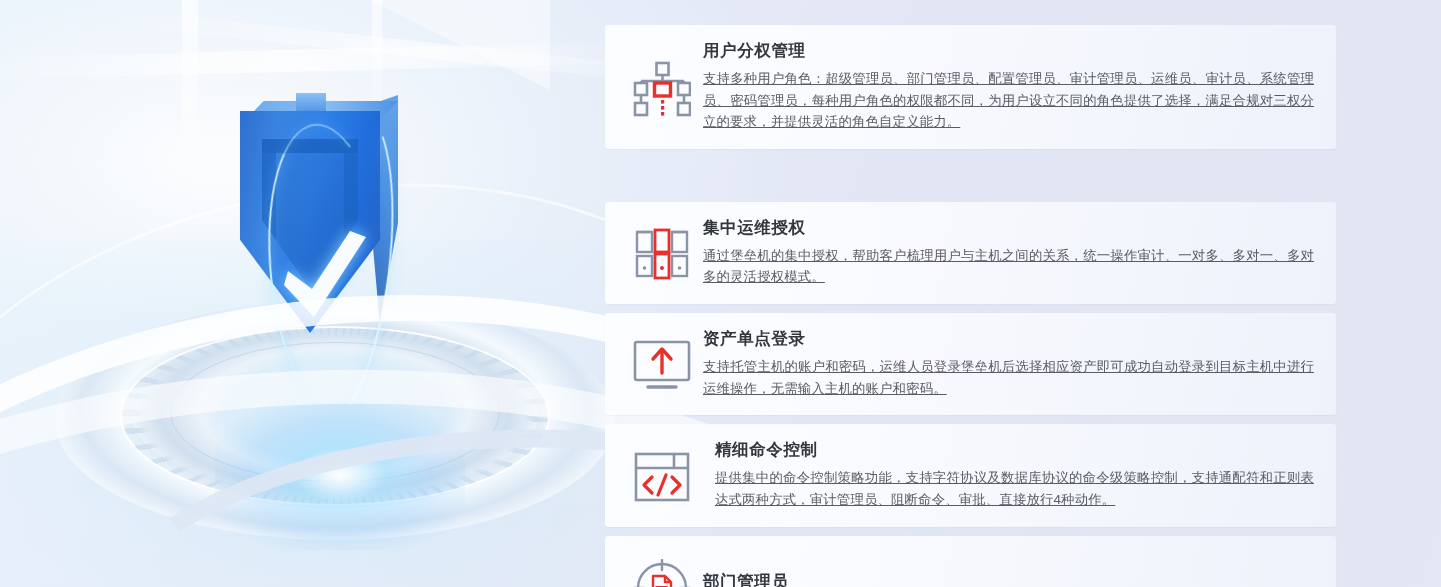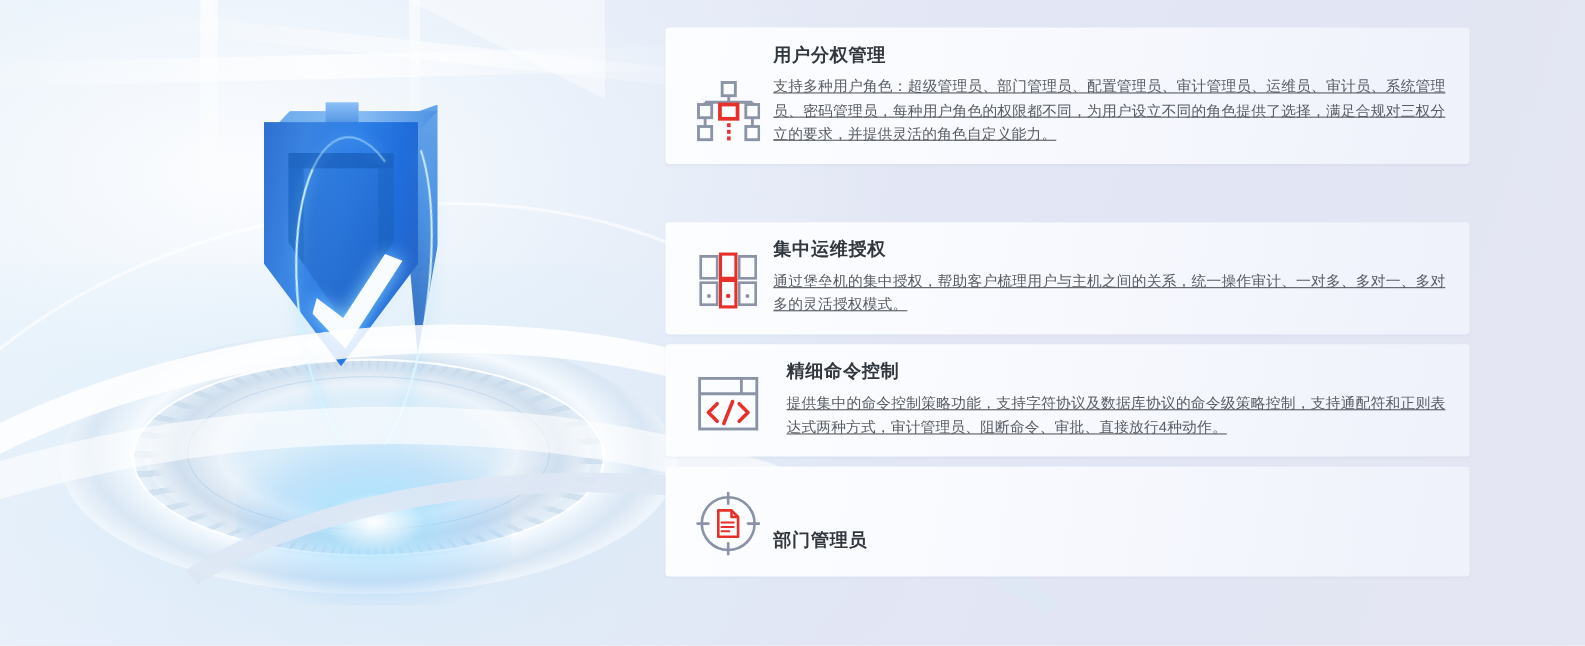--- a/index.html
+++ b/index.html
@@ -197,21 +197,21 @@
     left: 605px;
     top: 25px;
     width: 731px;
     display: flex;
     flex-direction: column;
     gap: 9px;
   }
 
   .feature-card {
     display: flex;
-    align-items: flex-end;
+    align-items: center;
     background: linear-gradient(100deg, #fcfdff 0%, #f9fbff 30%, #f4f6fd 70%, #eff1fb 100%);
     border-radius: 3px;
     padding: 16px 22px 16px 20px;
     box-shadow: 0 1px 2px rgba(120,130,170,0.07);
   }
 
   .card-icon {
     flex: 0 0 auto;
     width: 74px;
     height: 64px;
@@ -329,20 +329,36 @@
           </g>
           <circle cx="27" cy="40" r="2" fill="#e8302a"></circle>
         </svg>
       </div>
       <div class="card-text">
         <div class="card-title">集中运维授权</div>
         <div class="card-desc">通过堡垒机的集中授权，帮助客户梳理用户与主机之间的关系，统一操作审计、一对多、多对一、多对多的灵活授权模式。</div>
       </div>
     </div>
 
+    <div class="feature-card card-3">
+      <div class="card-icon">
+        <svg width="58" height="52" viewBox="0 0 58 52">
+          <rect x="2" y="2" width="54" height="38" rx="2" fill="none" stroke="#8b94a6" stroke-width="2.6"></rect>
+          <line x1="15" y1="47" x2="43" y2="47" stroke="#8b94a6" stroke-width="3.4" stroke-linecap="round"></line>
+          <g stroke="#e8302a" stroke-width="3.4" fill="none" stroke-linecap="round" stroke-linejoin="round">
+            <line x1="29" y1="33" x2="29" y2="11"></line>
+            <polyline points="20,19 29,9 38,19"></polyline>
+          </g>
+        </svg>
+      </div>
+      <div class="card-text">
+        <div class="card-title">资产单点登录</div>
+        <div class="card-desc">支持托管主机的账户和密码，运维人员登录堡垒机后选择相应资产即可成功自动登录到目标主机中进行运维操作，无需输入主机的账户和密码。</div>
+      </div>
+    </div>
 
     <div class="feature-card card-4">
       <div class="card-icon">
         <svg width="56" height="50" viewBox="0 0 56 50">
           <rect x="2" y="2" width="52" height="46" fill="none" stroke="#8b94a6" stroke-width="2.6"></rect>
           <line x1="2" y1="16" x2="54" y2="16" stroke="#8b94a6" stroke-width="2.6"></line>
           <line x1="40" y1="2" x2="40" y2="16" stroke="#8b94a6" stroke-width="2.6"></line>
           <g stroke="#e8302a" stroke-width="3.2" fill="none" stroke-linecap="round" stroke-linejoin="round">
             <polyline points="18,25 10,33 18,41"></polyline>
             <polyline points="38,25 46,33 38,41"></polyline>

